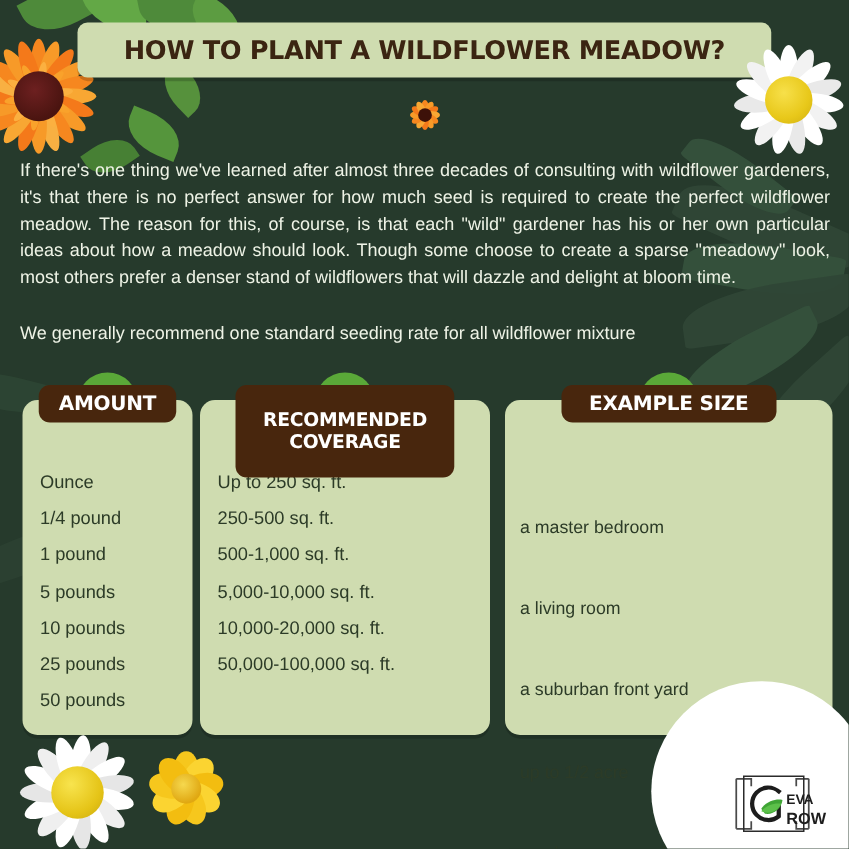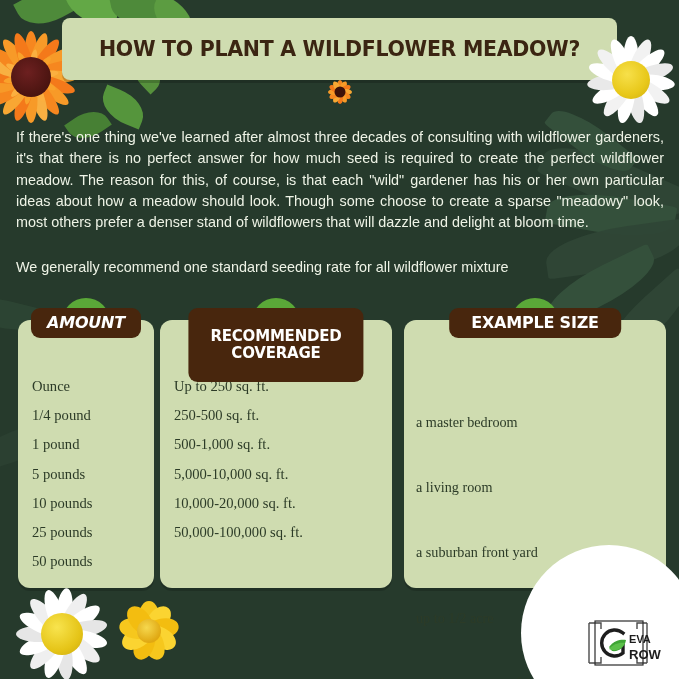--- a/index.html
+++ b/index.html
@@ -26,21 +26,21 @@
     background: #2f4636;
     border-radius: 60% 5% 60% 5%;
     opacity: .95;
   }
   .bg-leaf.v2 { background: #35513c; }
 
   
   .title-banner {
     position: absolute;
     left: 62px; top: 18px;
-    width: 555px; height: 62px;
+    width: 555px; height: 44px;
     background: #cfdcb0;
     border-radius: 8px;
     box-shadow: 0 3px 0 rgba(0,0,0,.18);
     display: flex; align-items: center; justify-content: center;
   }
   .title-banner .title-text {
     font-family: "DejaVu Sans", sans-serif;
     font-weight: bold;
     font-size: 20.5px;
     letter-spacing: -.3px;
@@ -114,39 +114,38 @@
     position: absolute;
     top: 10px; left: 50%;
     transform: translateX(-50%);
     background: #48260d;
     border-radius: 9px;
     padding: 6px 14px;
     text-align: center;
     white-space: nowrap;
     z-index: 3;
   }
-  .col-0 .col-header { padding: 6px 16px; font-style: italic; }
+  .col-0 .col-header { padding: 6px 16px; }
   .col-1 .col-header { padding: 20px 22px; white-space: normal; }
   .col-2 .col-header { padding: 6px 22px; }
   .col-header-text {
     font-family: "DejaVu Sans", sans-serif;
     font-weight: bold;
     font-size: 16px;
     color: #ffffff;
     line-height: 18px;
     letter-spacing: -.2px;
     display: block;
   }
   .col-1 .col-header-text { font-size: 15px; line-height: 17px; }
 
   .cell-list {
     position: absolute;
     top: 74px; left: 0; right: 0;
     padding: 0 14px;
-    font-family: Liberation Serif, serif;
   }
   .col-1 .cell-list { padding: 0 14px; }
   .col-2 .cell-list { padding: 0 12px; }
   .cell {
     color: #2c3b27;
     font-size: 14.6px;
     line-height: 29.2px;
     white-space: nowrap;
   }
   .col-2 .cell { font-size: 14.2px; margin-top: 36px; }

